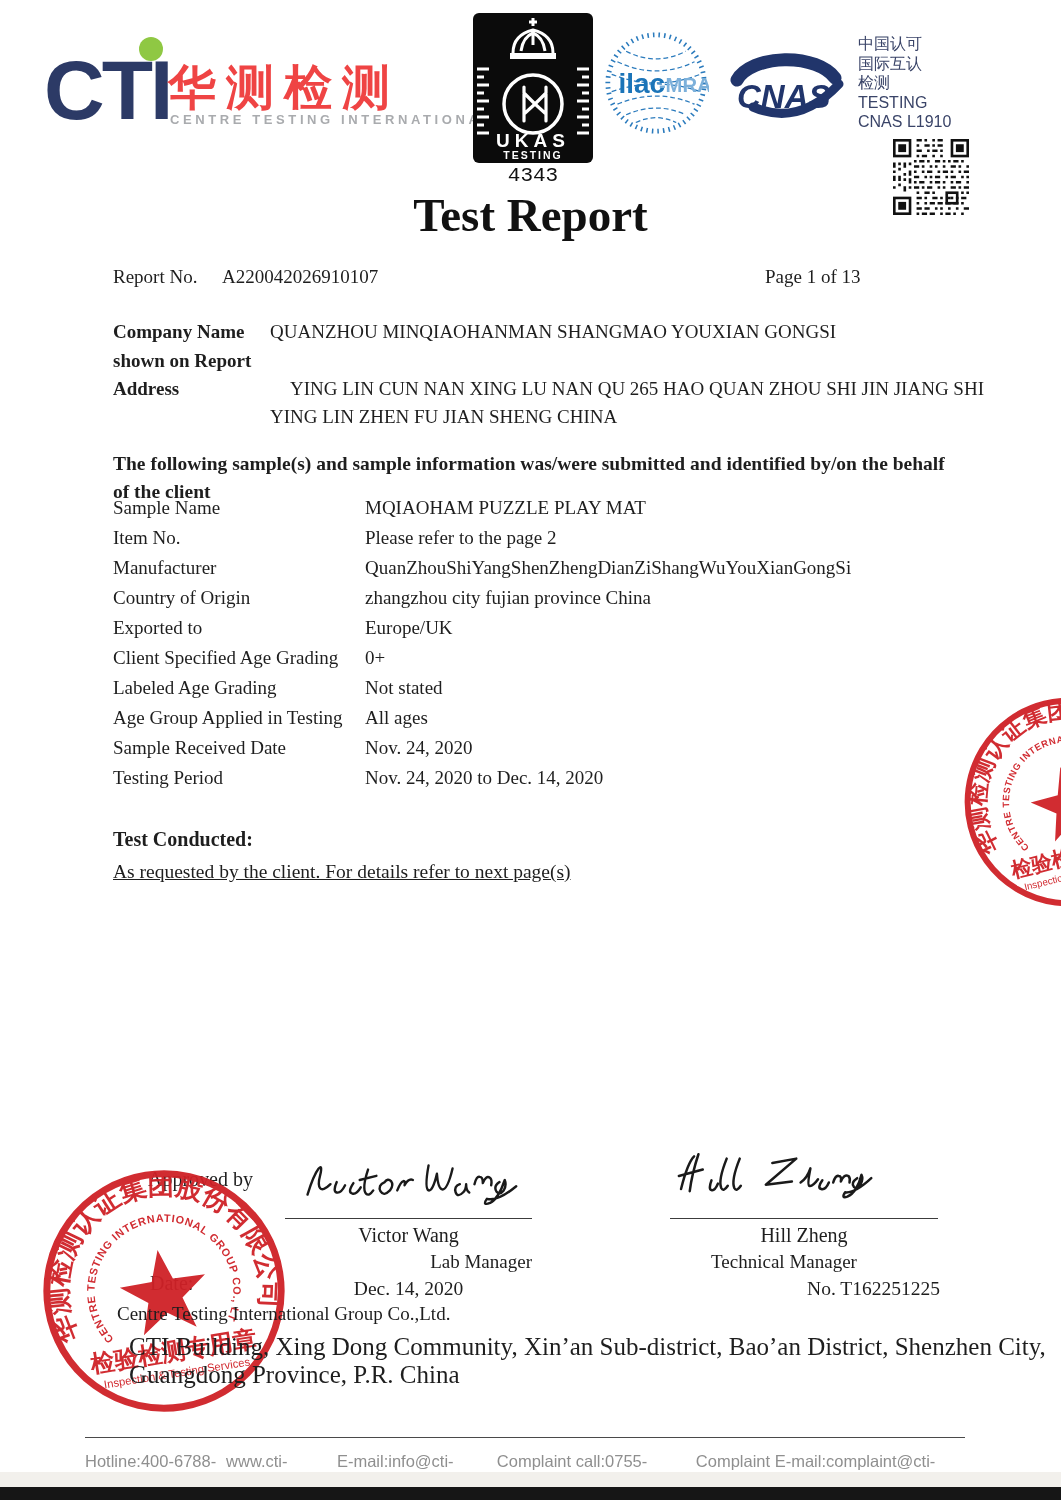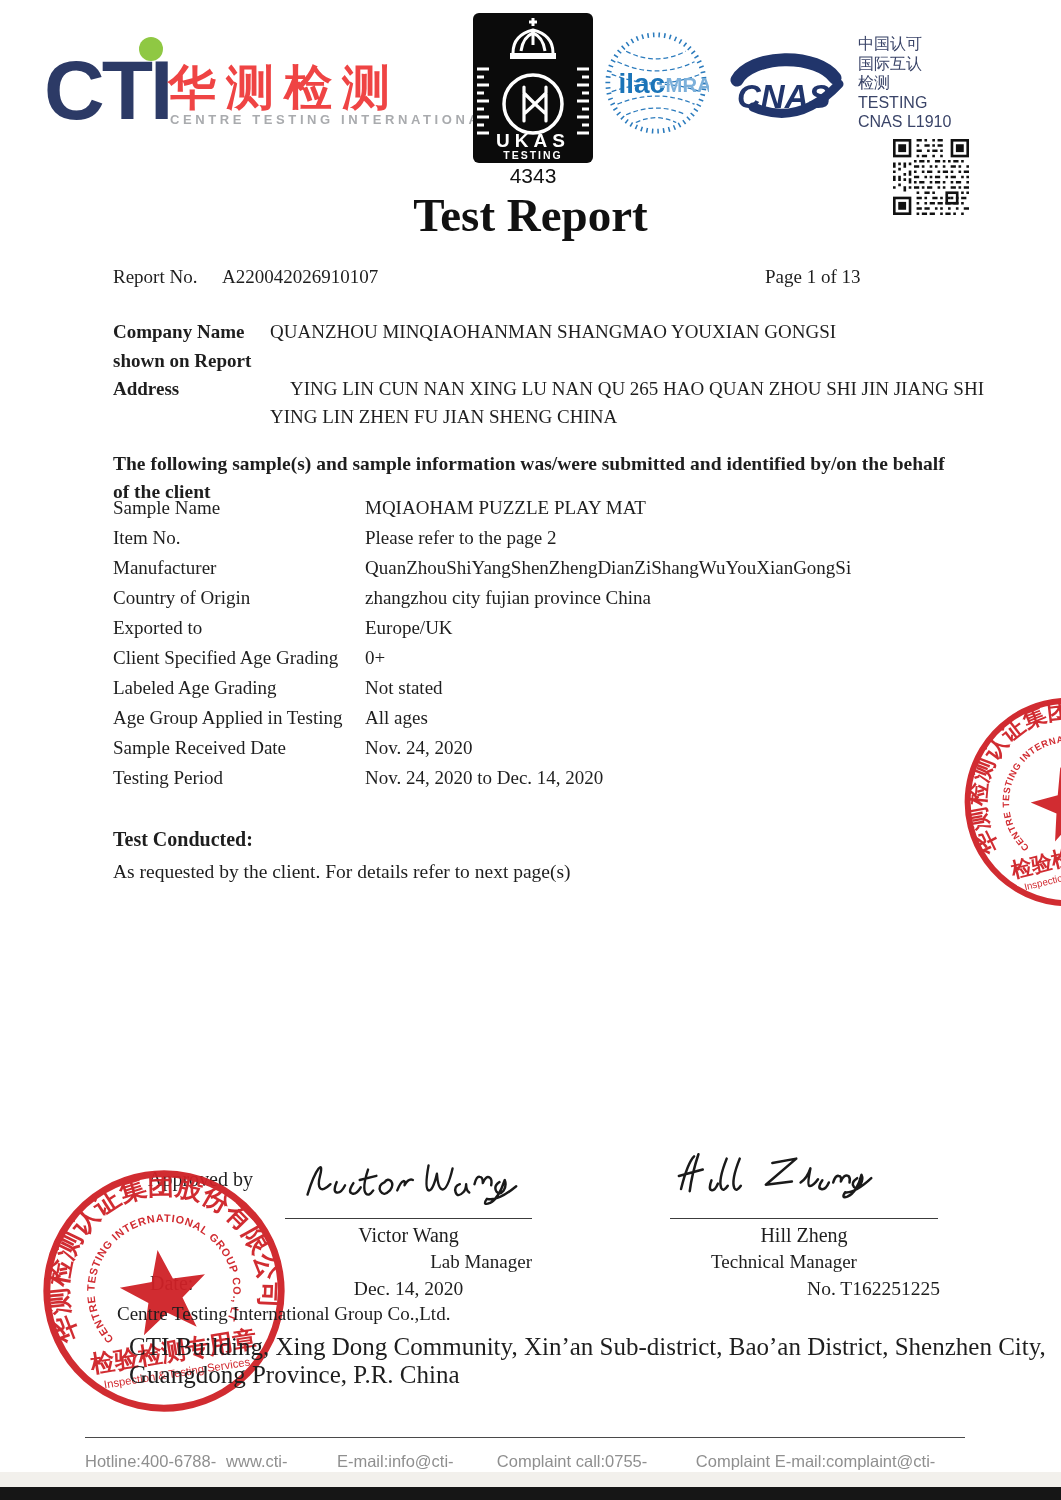--- a/index.html
+++ b/index.html
@@ -11,21 +11,21 @@
   .cti-word{left:44px;top:48px;font-family:"Liberation Sans",sans-serif;
             font-weight:bold;font-size:84px;line-height:1;color:#2c3a66;letter-spacing:-3px;}
   .cti-dot{left:139px;top:37px;width:24px;height:24px;border-radius:50%;background:#8fc843;}
   .cti-cn{left:168px;top:56px;font-size:48px;font-weight:bold;color:#ef4444;letter-spacing:10px;
           font-family:"Liberation Sans",sans-serif;}
   .cti-sub{left:170px;top:112px;font-size:13px;color:#a9abae;letter-spacing:3.6px;
            font-family:"Liberation Sans",sans-serif;font-weight:bold;}
 
   .ukas-badge{left:473px;top:13px;}
   .ukas-number{left:473px;top:164px;width:120px;text-align:center;font-size:21px;color:#111;
-               font-family:Liberation Sans, sans-serif;}
+               font-family:Liberation Mono, monospace;}
   .ilac-badge{left:603px;top:30px;}
   .cnas-badge{left:725px;top:42px;}
 
   .accred{left:858px;top:34px;font-family:"Liberation Sans",sans-serif;color:#3a4468;
           font-size:16px;line-height:19.5px;}
   .qr{left:892px;top:139px;}
 
   
   .doc-title{left:0;top:188px;width:1061px;text-align:center;font-size:47px;font-weight:bold;color:#111;}
   .report-label{left:113px;top:266px;font-size:19px;}
@@ -43,21 +43,21 @@
   .address-v2{left:270px;top:406px;}
 
   .intro{left:113px;top:450px;width:852px;font-weight:bold;font-size:19.5px;line-height:28px;}
 
   .rows{left:113px;top:497px;width:852px;}
   .row{display:flex;height:30px;align-items:flex-start;}
   .row .rl{width:252px;font-size:19px;}
   .row .rv{font-size:19px;}
 
   .tc-head{left:113px;top:828px;font-size:20px;font-weight:bold;}
-  .tc-body{left:113px;top:861px;font-size:19.5px;}
+  .tc-body{left:113px;top:861px;font-size:19.5px;text-decoration:underline;}
 
   
   .approved-by{left:148px;top:1168px;font-size:20px;}
   .date-label{left:150px;top:1272px;font-size:20px;}
   .sig-left-svg{left:295px;top:1148px;}
   .sig-right-svg{left:668px;top:1142px;}
   .sig-line-left{left:285px;top:1218px;width:247px;border-top:1.5px solid #3c3c3c;}
   .sig-line-right{left:670px;top:1218px;width:268px;border-top:1.5px solid #3c3c3c;}
   .sig-name-l{left:285px;top:1224px;width:247px;text-align:center;font-size:20px;}
   .sig-role-l{left:285px;top:1251px;width:247px;text-align:right;font-size:19px;}

